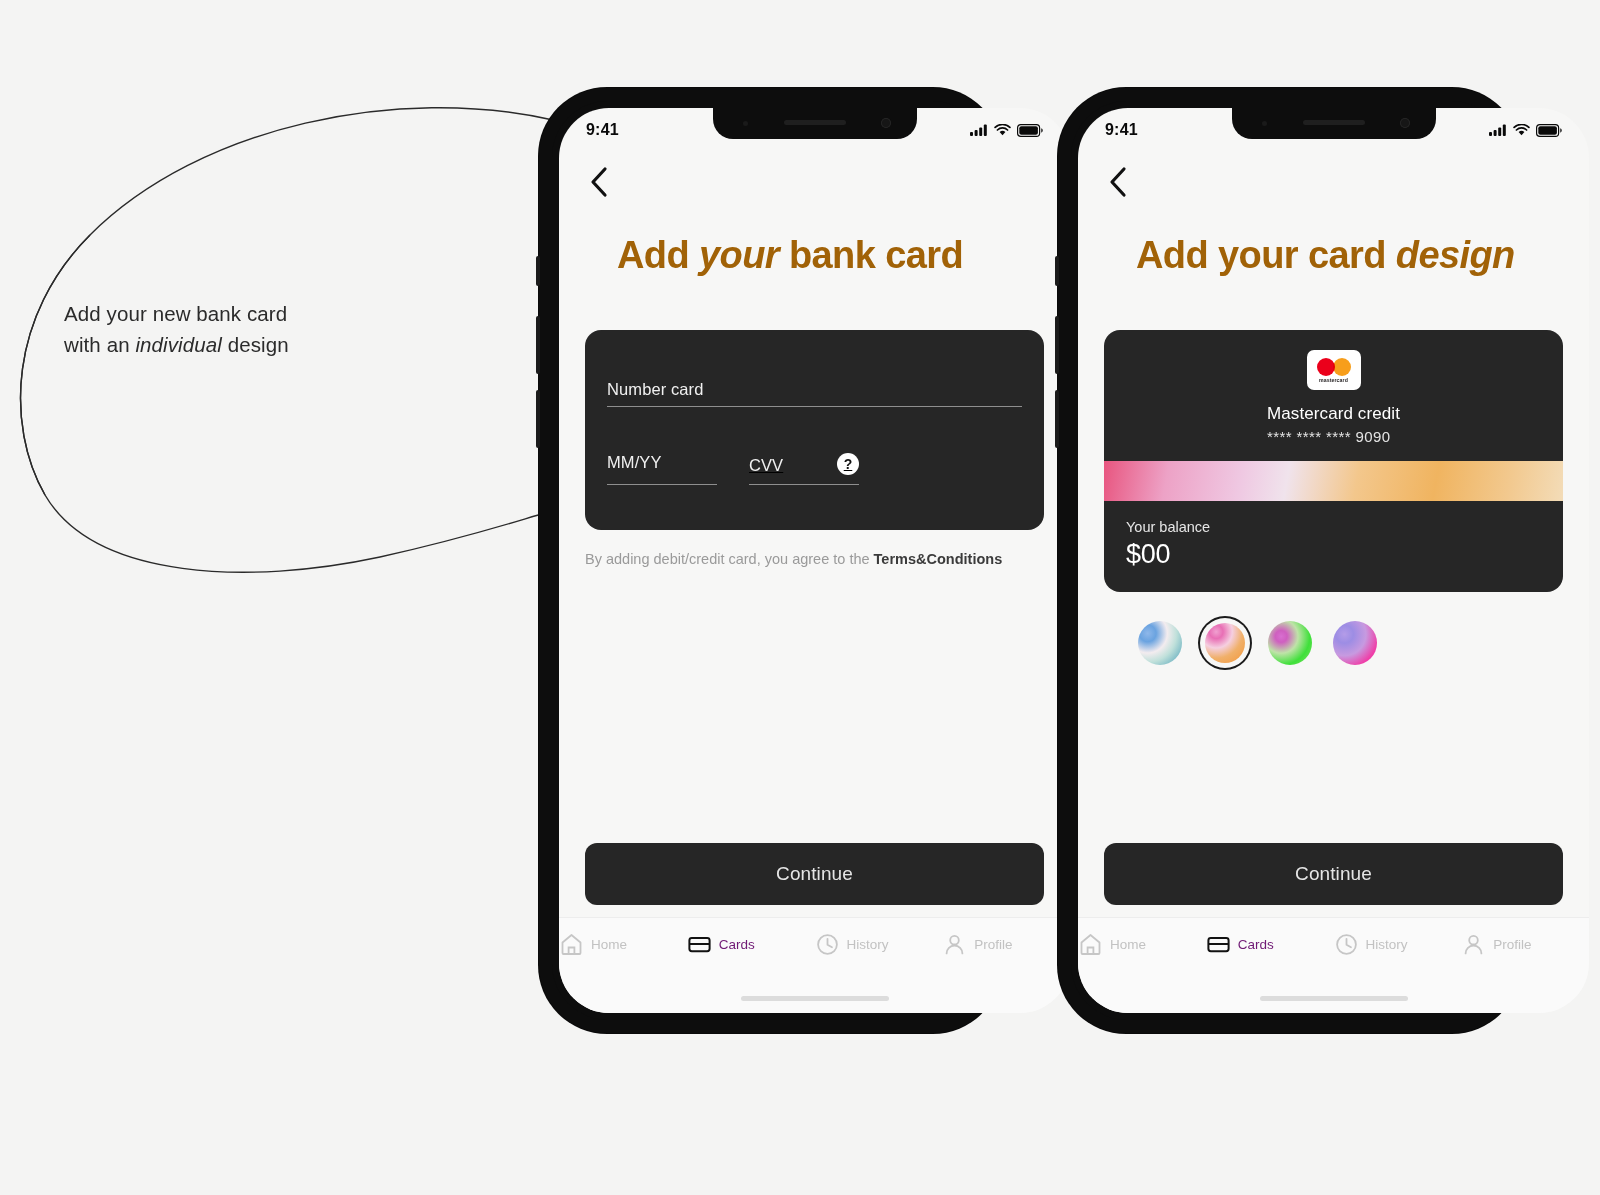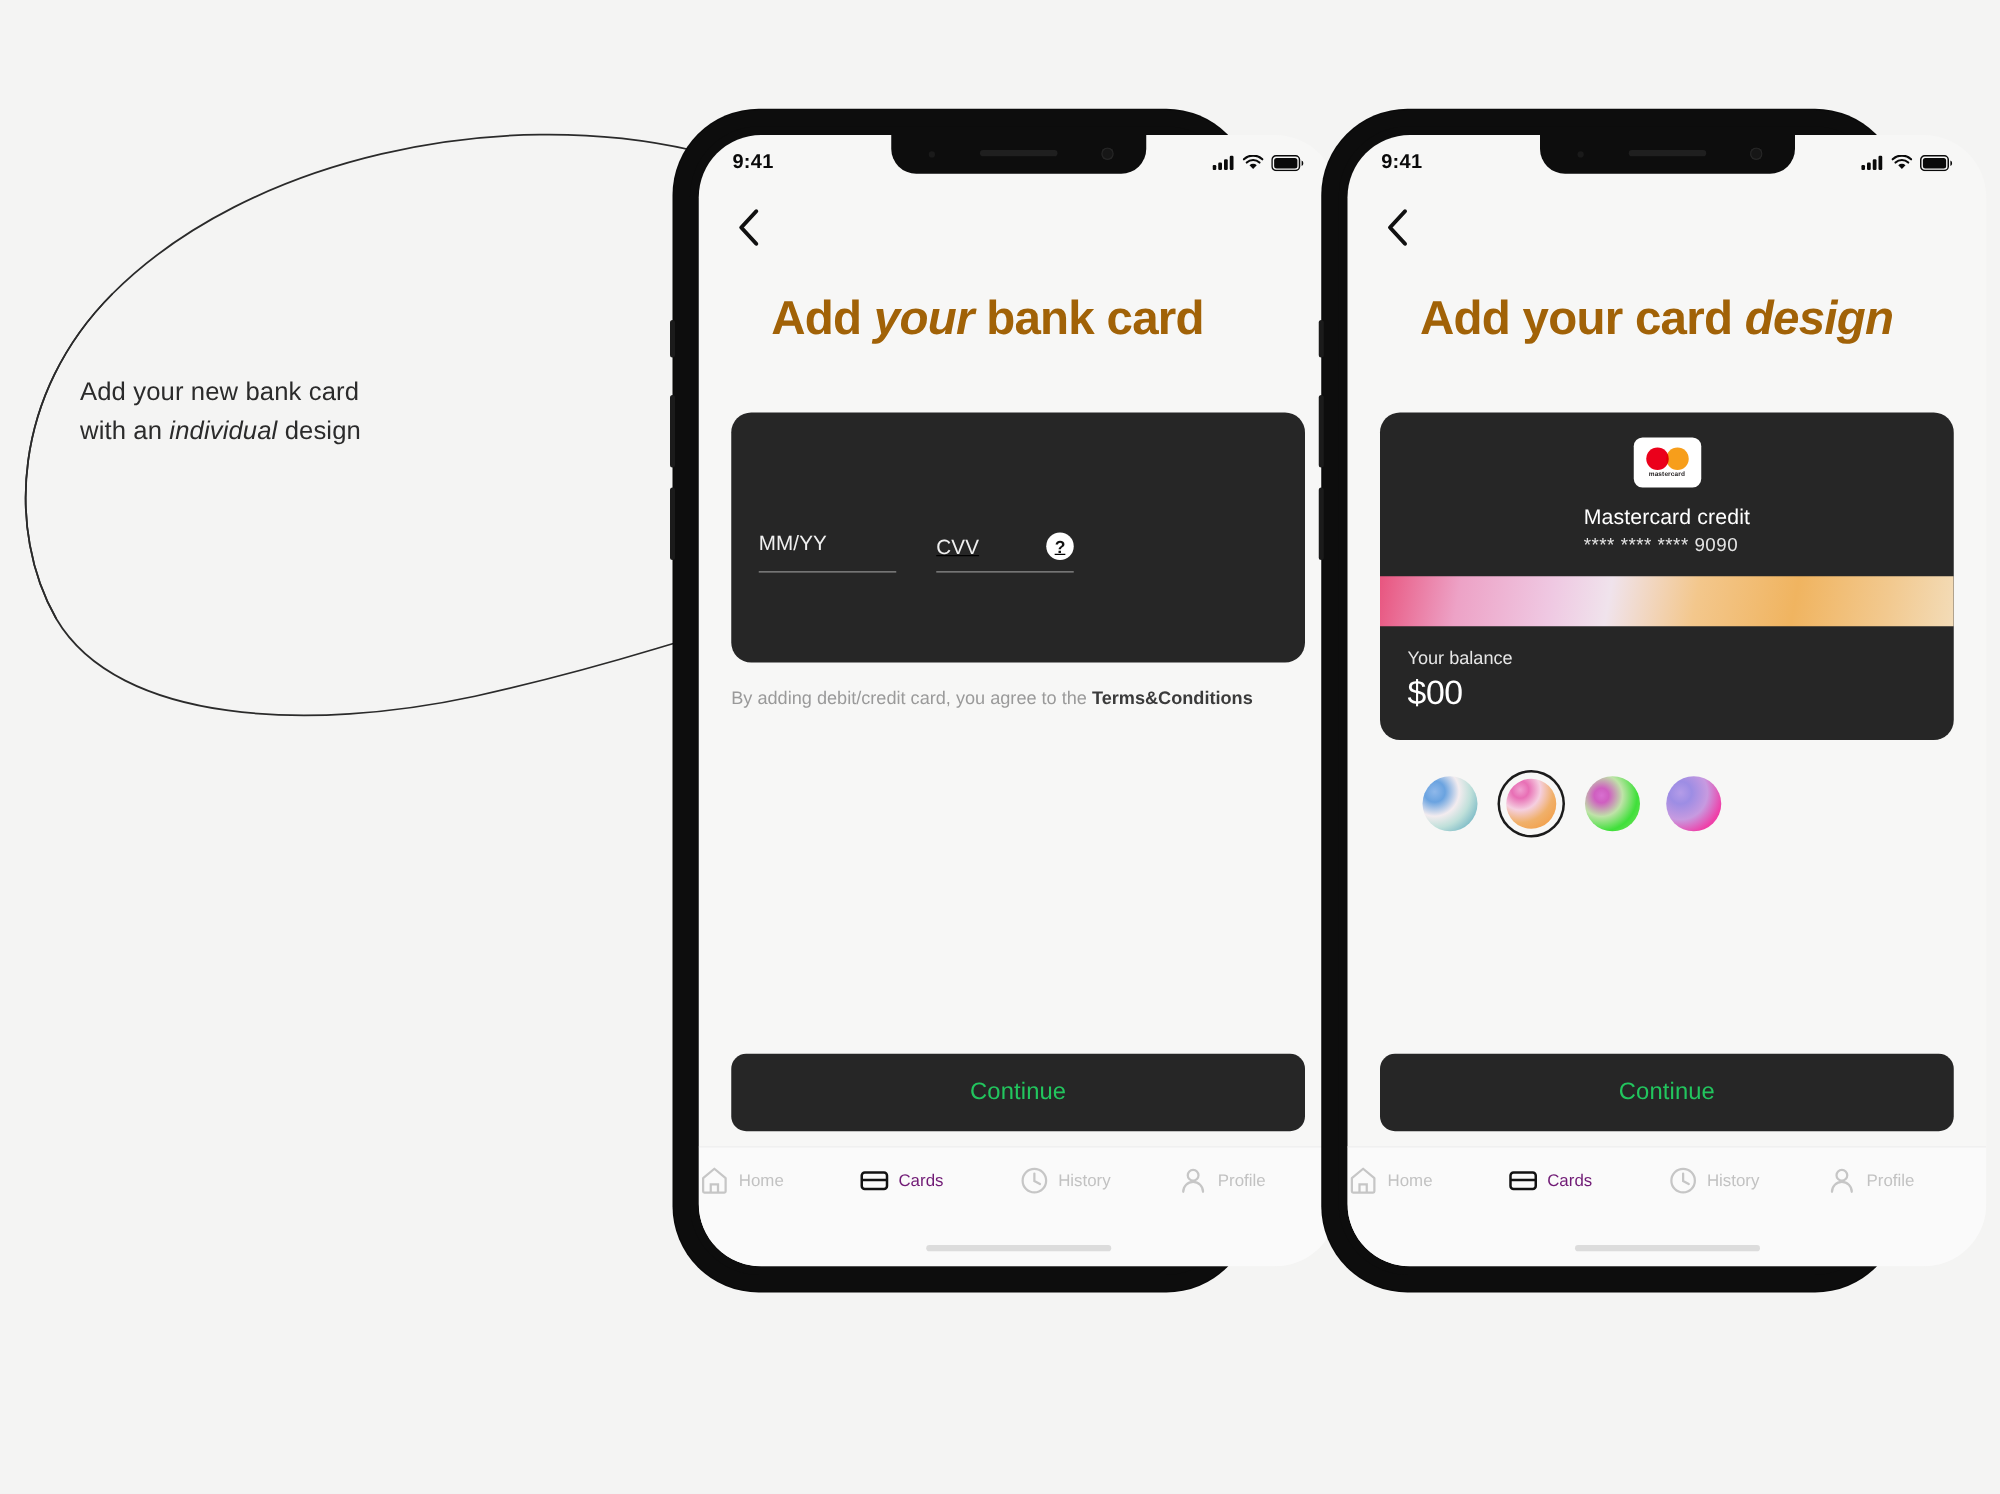--- a/index.html
+++ b/index.html
@@ -149,21 +149,21 @@
   .sw-wrap { width: 50px; height: 50px; border-radius: 50%; display: flex; align-items: center; justify-content: center; }
   .sw-wrap.selected { box-shadow: 0 0 0 2px #1b1b1b; }
   .sw { width: 44px; height: 44px; border-radius: 50%; }
   .sw-wrap.selected .sw { width: 40px; height: 40px; }
 
   
   .continue {
     position: absolute; left: 26px; right: 26px; bottom: 108px;
     height: 62px; background: #262626; border-radius: 12px;
     display: flex; align-items: center; justify-content: center;
-    color: #22c55e; font-size: 19px; letter-spacing: .1px;
+    color: #e5e5e5; font-size: 19px; letter-spacing: .1px;
     border: none; cursor: pointer;
   }
 
   
   .tabbar {
     position: absolute; left: 0; right: 0; bottom: 0; height: 96px;
     background: #fafafa; border-top: 1px solid #ededed;
     display: flex; align-items: flex-start; padding-top: 14px;
   }
   .tab { flex: 1; display: flex; align-items: center; gap: 7px; cursor: pointer; }
@@ -230,20 +230,23 @@
 
         <div class="back-row">
           <svg class="chev" width="19" height="32" viewBox="0 0 19 32">
             <path d="M16 3 L4 16 L16 29" stroke="#111" stroke-width="3.2" fill="none" stroke-linecap="round" stroke-linejoin="round"></path>
           </svg>
         </div>
 
         <h1 class="page-title"><span>Add </span><em>your</em><span> bank card</span></h1>
 
         <div class="input-card">
+          <div class="field">
+            <div class="ph">Number card</div>
+          </div>
           <div class="field-row">
             <div class="field f-mm">
               <div class="ph">MM/YY</div>
             </div>
             <div class="field f-cvv">
               <div class="ph">CVV</div>
               <div class="help-dot">?</div>
             </div>
           </div>
         </div>

